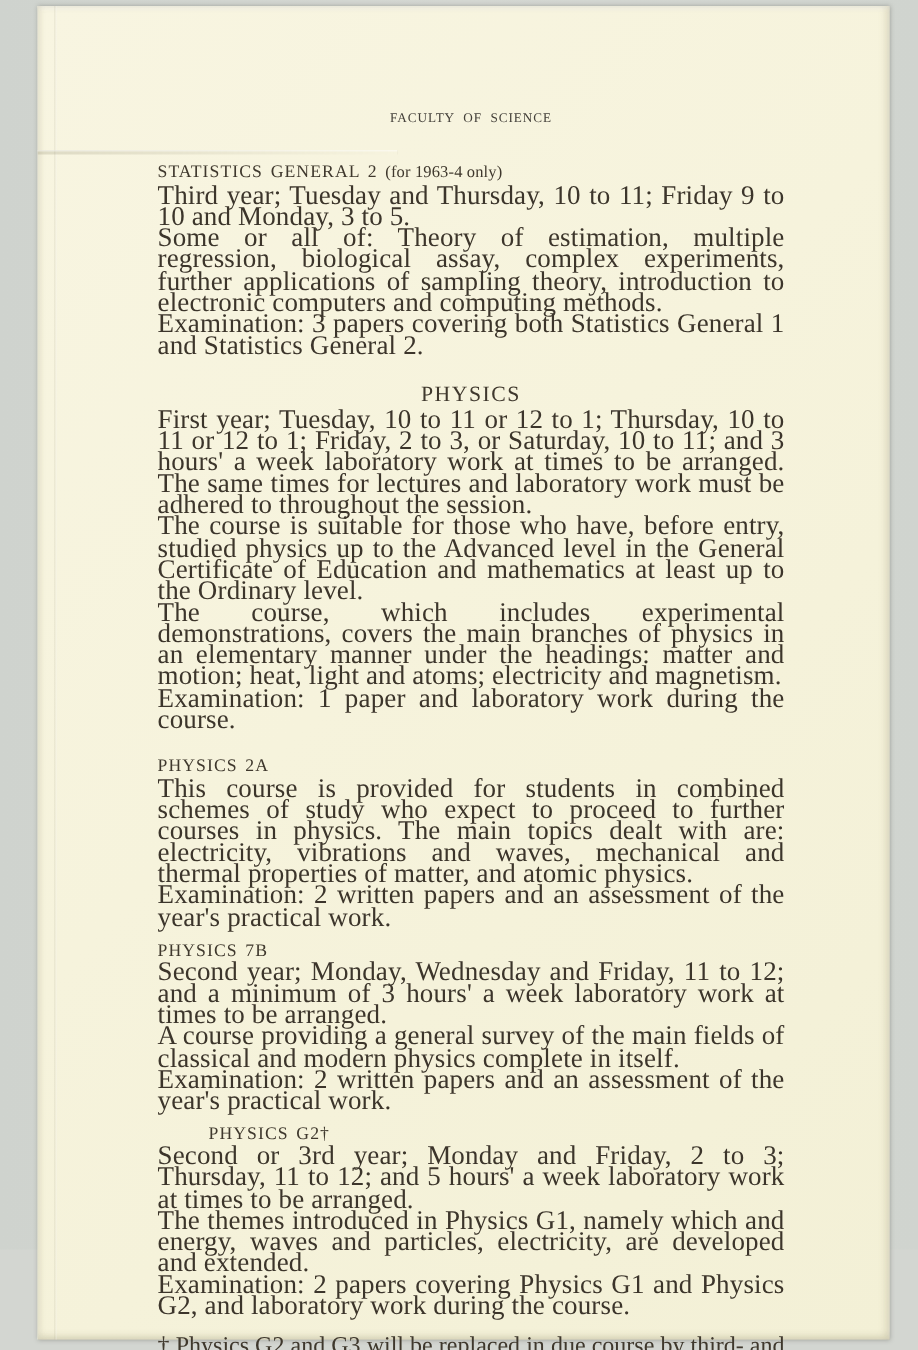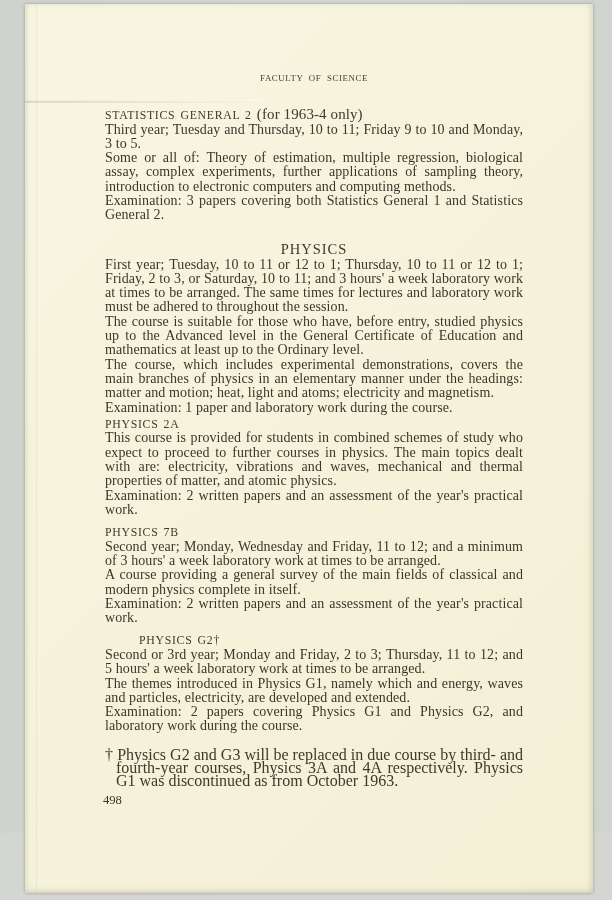--- a/index.html
+++ b/index.html
@@ -55,50 +55,50 @@
   }
   .running-head {
     margin-top: 69px;
     text-align: center;
     font-size: 8.8px;
     letter-spacing: 0.6px;
     word-spacing: 3px;
     color: #44403a;
   }
   p.body {
-    font-size: 14px;
+    font-size: 18px;
     line-height: 14.3px;
     text-align: justify;
     letter-spacing: 0.1px;
   }
   .course-title {
     font-size: 11.8px;
     font-weight: normal;
     letter-spacing: 0.7px;
     word-spacing: 1.5px;
     line-height: 14.5px;
     color: #3f382d;
   }
   .course-title .qualifier {
     letter-spacing: 0.1px;
     word-spacing: 0;
-    font-size: 15px;
+    font-size: 11px;
   }
   .stats-title { margin-top: 24px; }
   .section-heading {
     margin-top: 18px;
     text-align: center;
     font-size: 14.5px;
     font-weight: normal;
     letter-spacing: 1px;
     line-height: 17px;
     color: #3f382d;
   }
   .sec-1a .course-title { margin-top: 5px; }
-  .sec-2a .course-title { margin-top: 2px; }
+  .sec-2a .course-title { margin-top: 17px; }
   .sec-2b .course-title { margin-top: 8px; }
   .sec-g2 .course-title { margin-top: 8px; margin-left: 34px; }
   .footnote {
     margin-top: 14px;
     font-size: 16px;
     line-height: 13.2px;
     text-align: justify;
     padding-left: 11px;
     text-indent: -11px;
     color: #3f382d;

